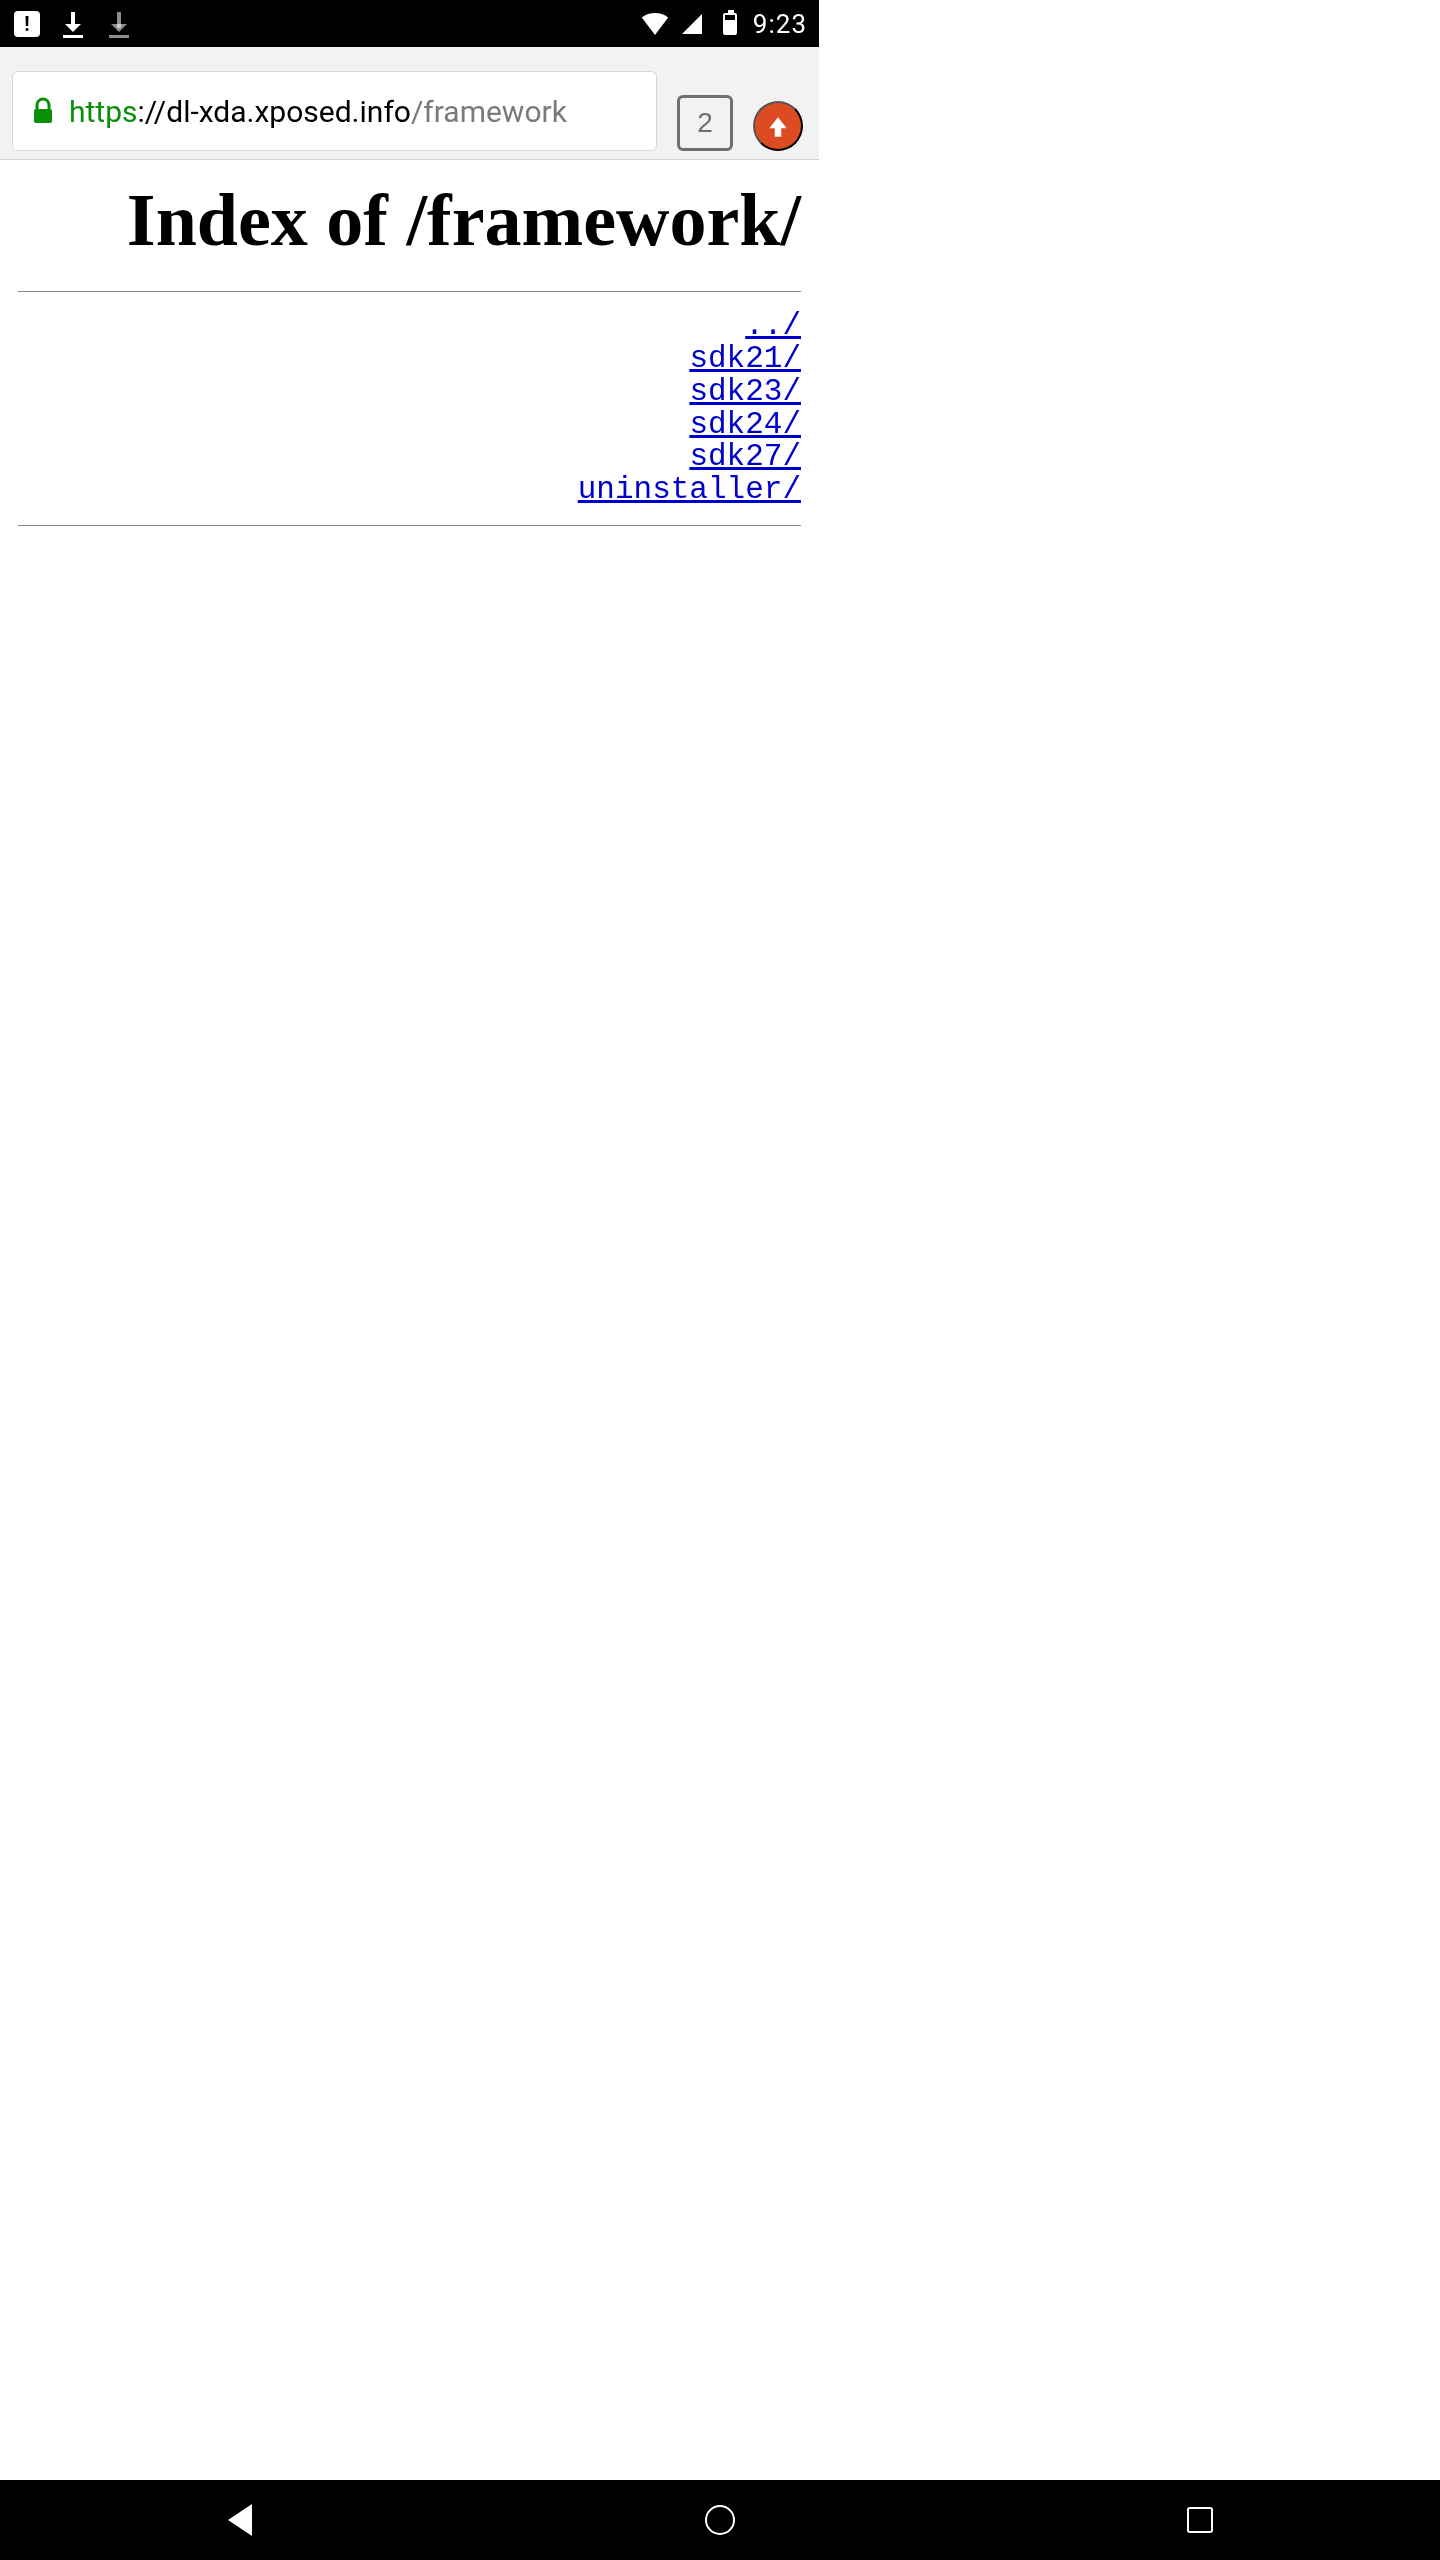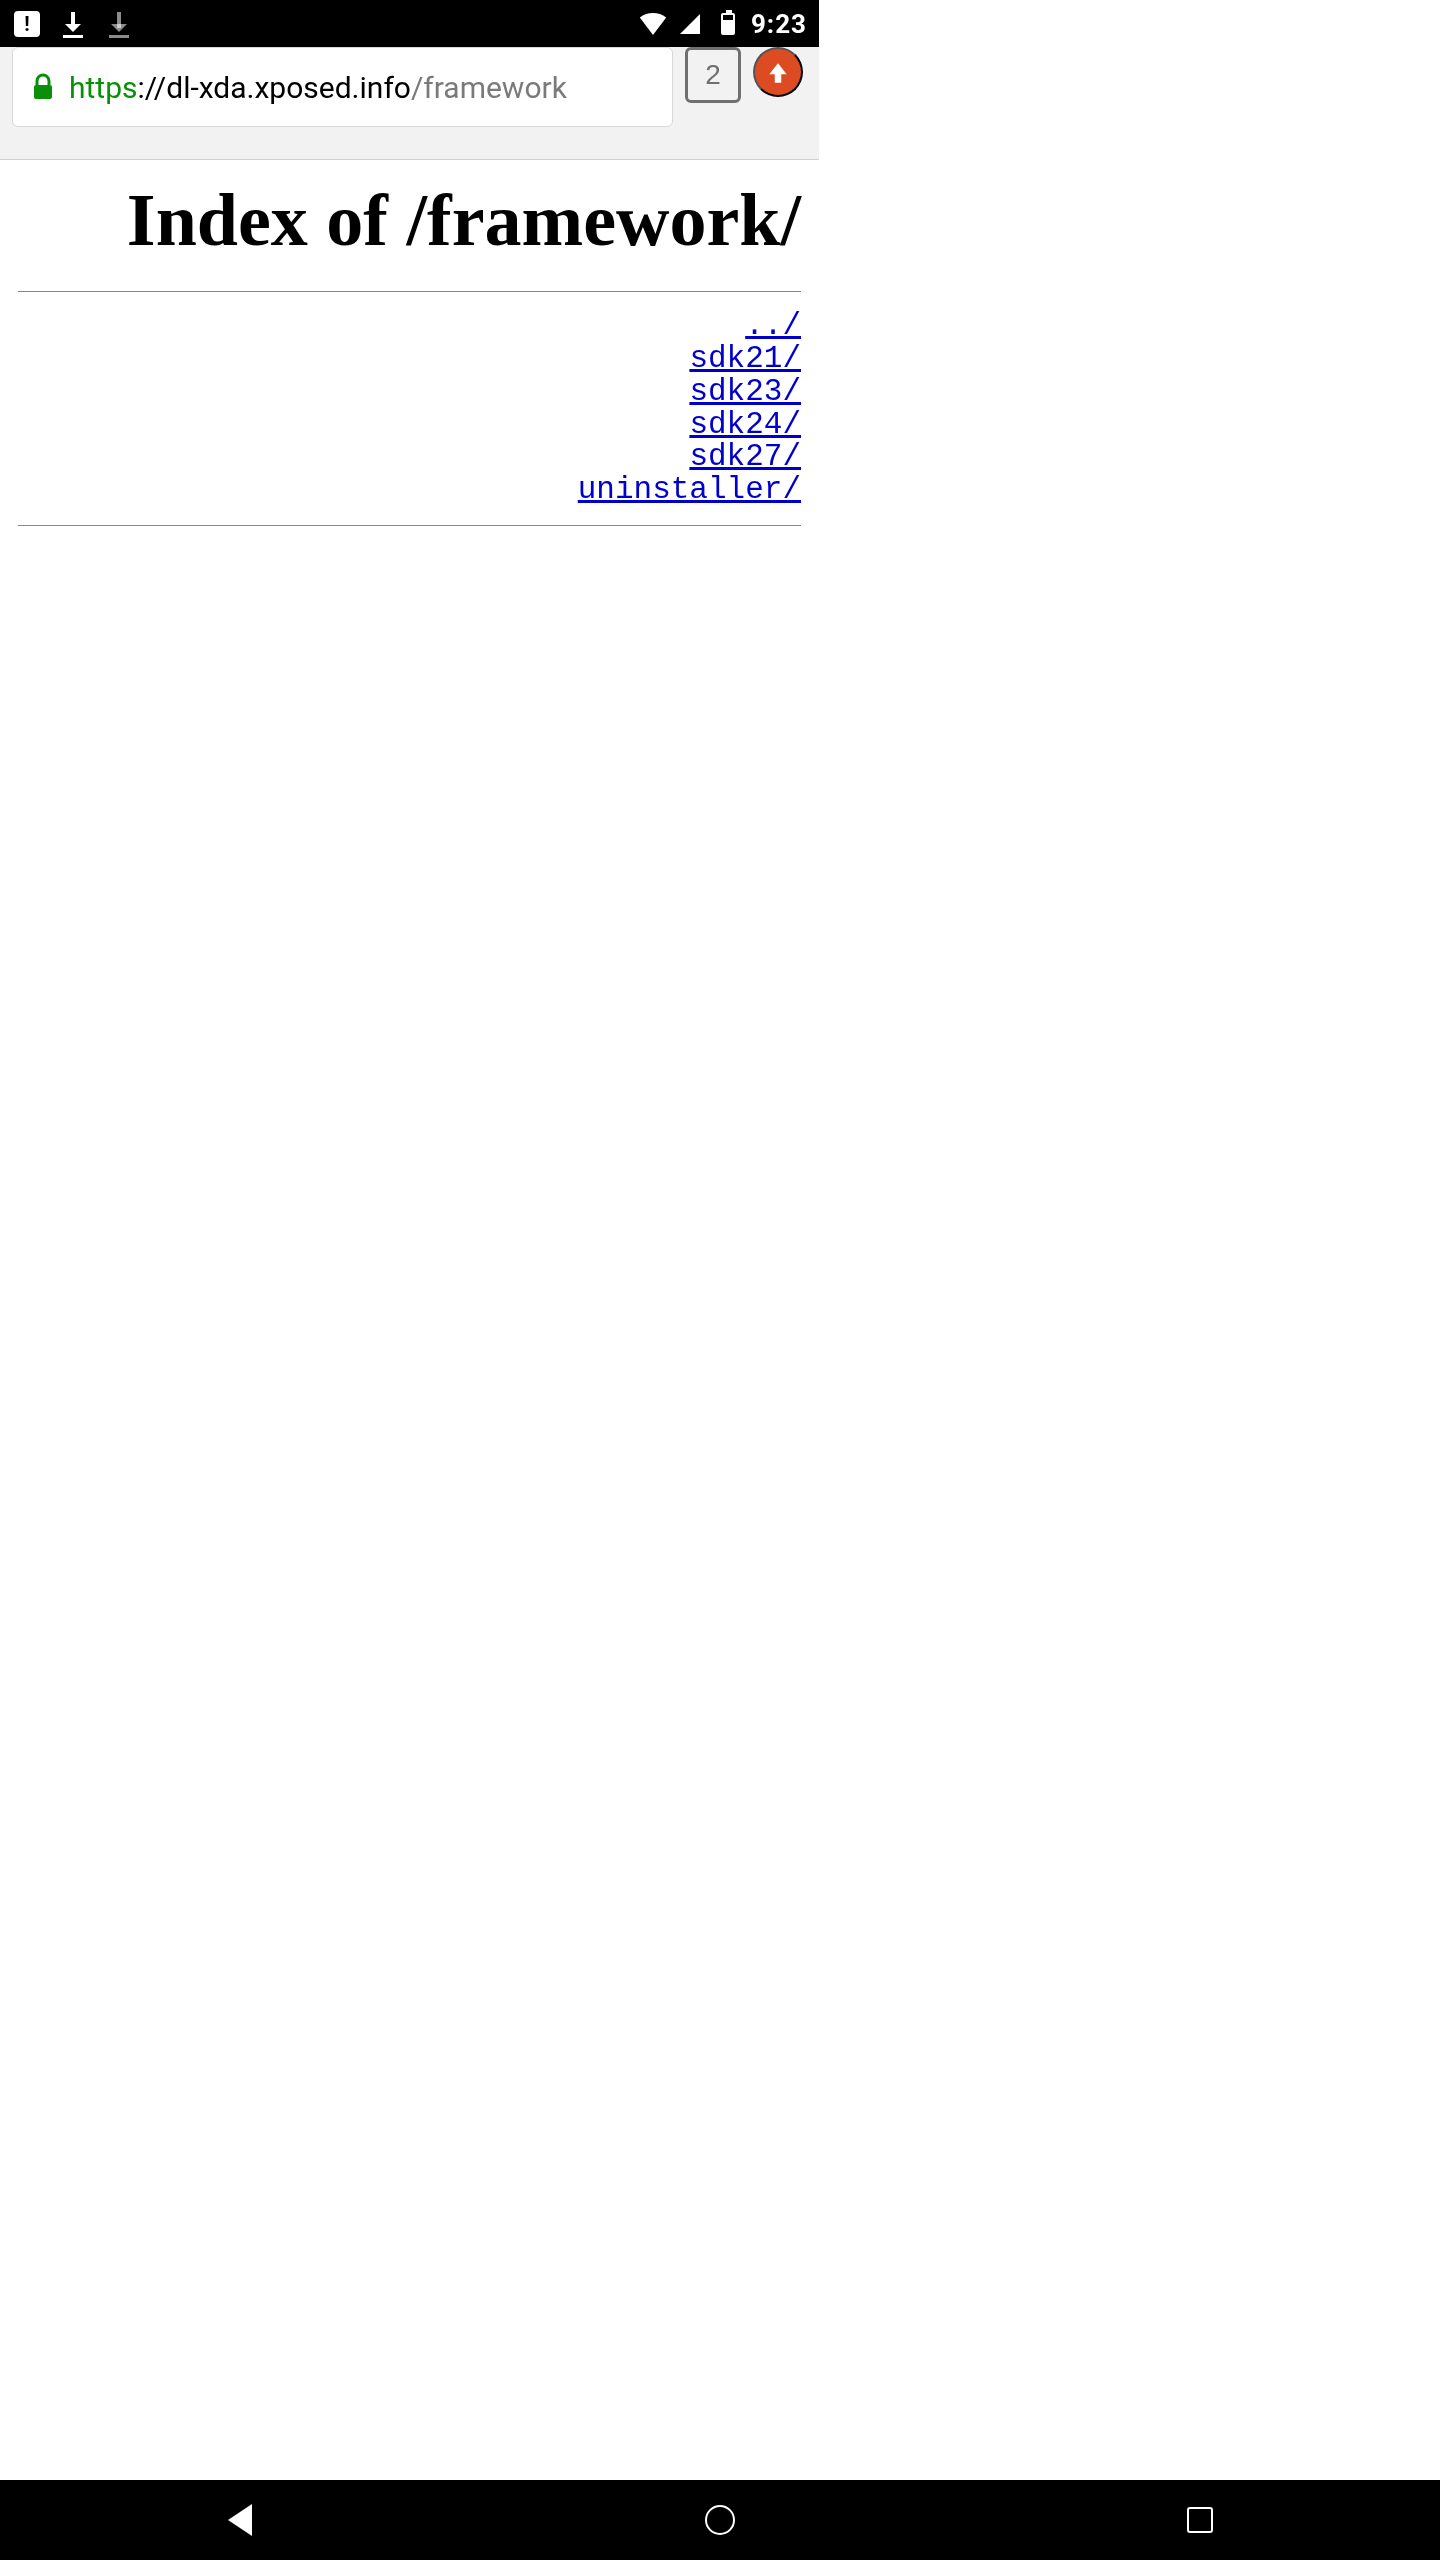--- a/index.html
+++ b/index.html
@@ -15,24 +15,24 @@
   .sb-download .shaft { position:absolute; left:50%; top:2px; width:4px; height:16px; background:#fff; transform:translateX(-50%); }
   .sb-download .head { position:absolute; left:50%; top:14px; width:0; height:0; border-left:8px solid transparent; border-right:8px solid transparent; border-top:8px solid #fff; transform:translateX(-50%);}
   .sb-download .bar { position:absolute; left:0; bottom:0; width:20px; height:3px; background:#fff; }
   .sb-download.dim .shaft, .sb-download.dim .head, .sb-download.dim .bar { opacity:0.55; }
   .wifi-wrap { position:relative; width:28px; height:22px; overflow:hidden;}
   .wifi-wrap svg { width:28px; height:22px; }
   .cell { width:0; height:0; border-style: solid; border-width: 0 0 20px 20px; border-color: transparent transparent #fff transparent; }
   .battery { width: 14px; height: 22px; border: 2px solid #fff; border-radius: 2px; position: relative; }
   .battery::before { content:""; position:absolute; top:-5px; left:3px; width:6px; height:3px; background:#fff; }
   .battery .level { position:absolute; bottom:0; left:0; right:0; height:70%; background:#fff; }
-  .clock { font-size: 26px; font-weight: 700; letter-spacing:1px; }
+  .clock { font-size: 26px; font-weight: 400; letter-spacing:1px; }
 
   
-  .toolbar { height: 113px; background: #f2f2f2; display:flex; align-items:flex-start; padding: 0 12px; gap: 2px; border-bottom:1px solid #d0d0d0; }
+  .toolbar { height: 113px; background: #f2f2f2; display:flex; align-items:flex-end; padding: 8px 12px; gap: 10px; border-bottom:1px solid #d0d0d0; }
   .omnibox { flex:1; height: 80px; background:#fff; border:1px solid #d8d8d8; border-radius:6px; display:flex; align-items:center; padding:0 18px; gap:14px; }
   .lock-icon { width:24px; height:28px; }
   .url { font-size: 30px; color:#000; white-space:nowrap; overflow:hidden; }
   .url .proto { color:#0a8f0a; }
   .url .path { color:#7a7a7a; }
   .tab-button { width:56px; height:56px; border:3px solid #6f6f6f; border-radius:6px; display:flex; align-items:center; justify-content:center; font-size:28px; color:#6f6f6f; font-weight:500; background:transparent; margin:0 10px;}
   .stop-button { width:50px; height:50px; border-radius:50%; background:#dd4b22; display:flex; align-items:center; justify-content:center; margin-right:4px;}
   .stop-button svg { width:26px; height:26px; }
 
   

